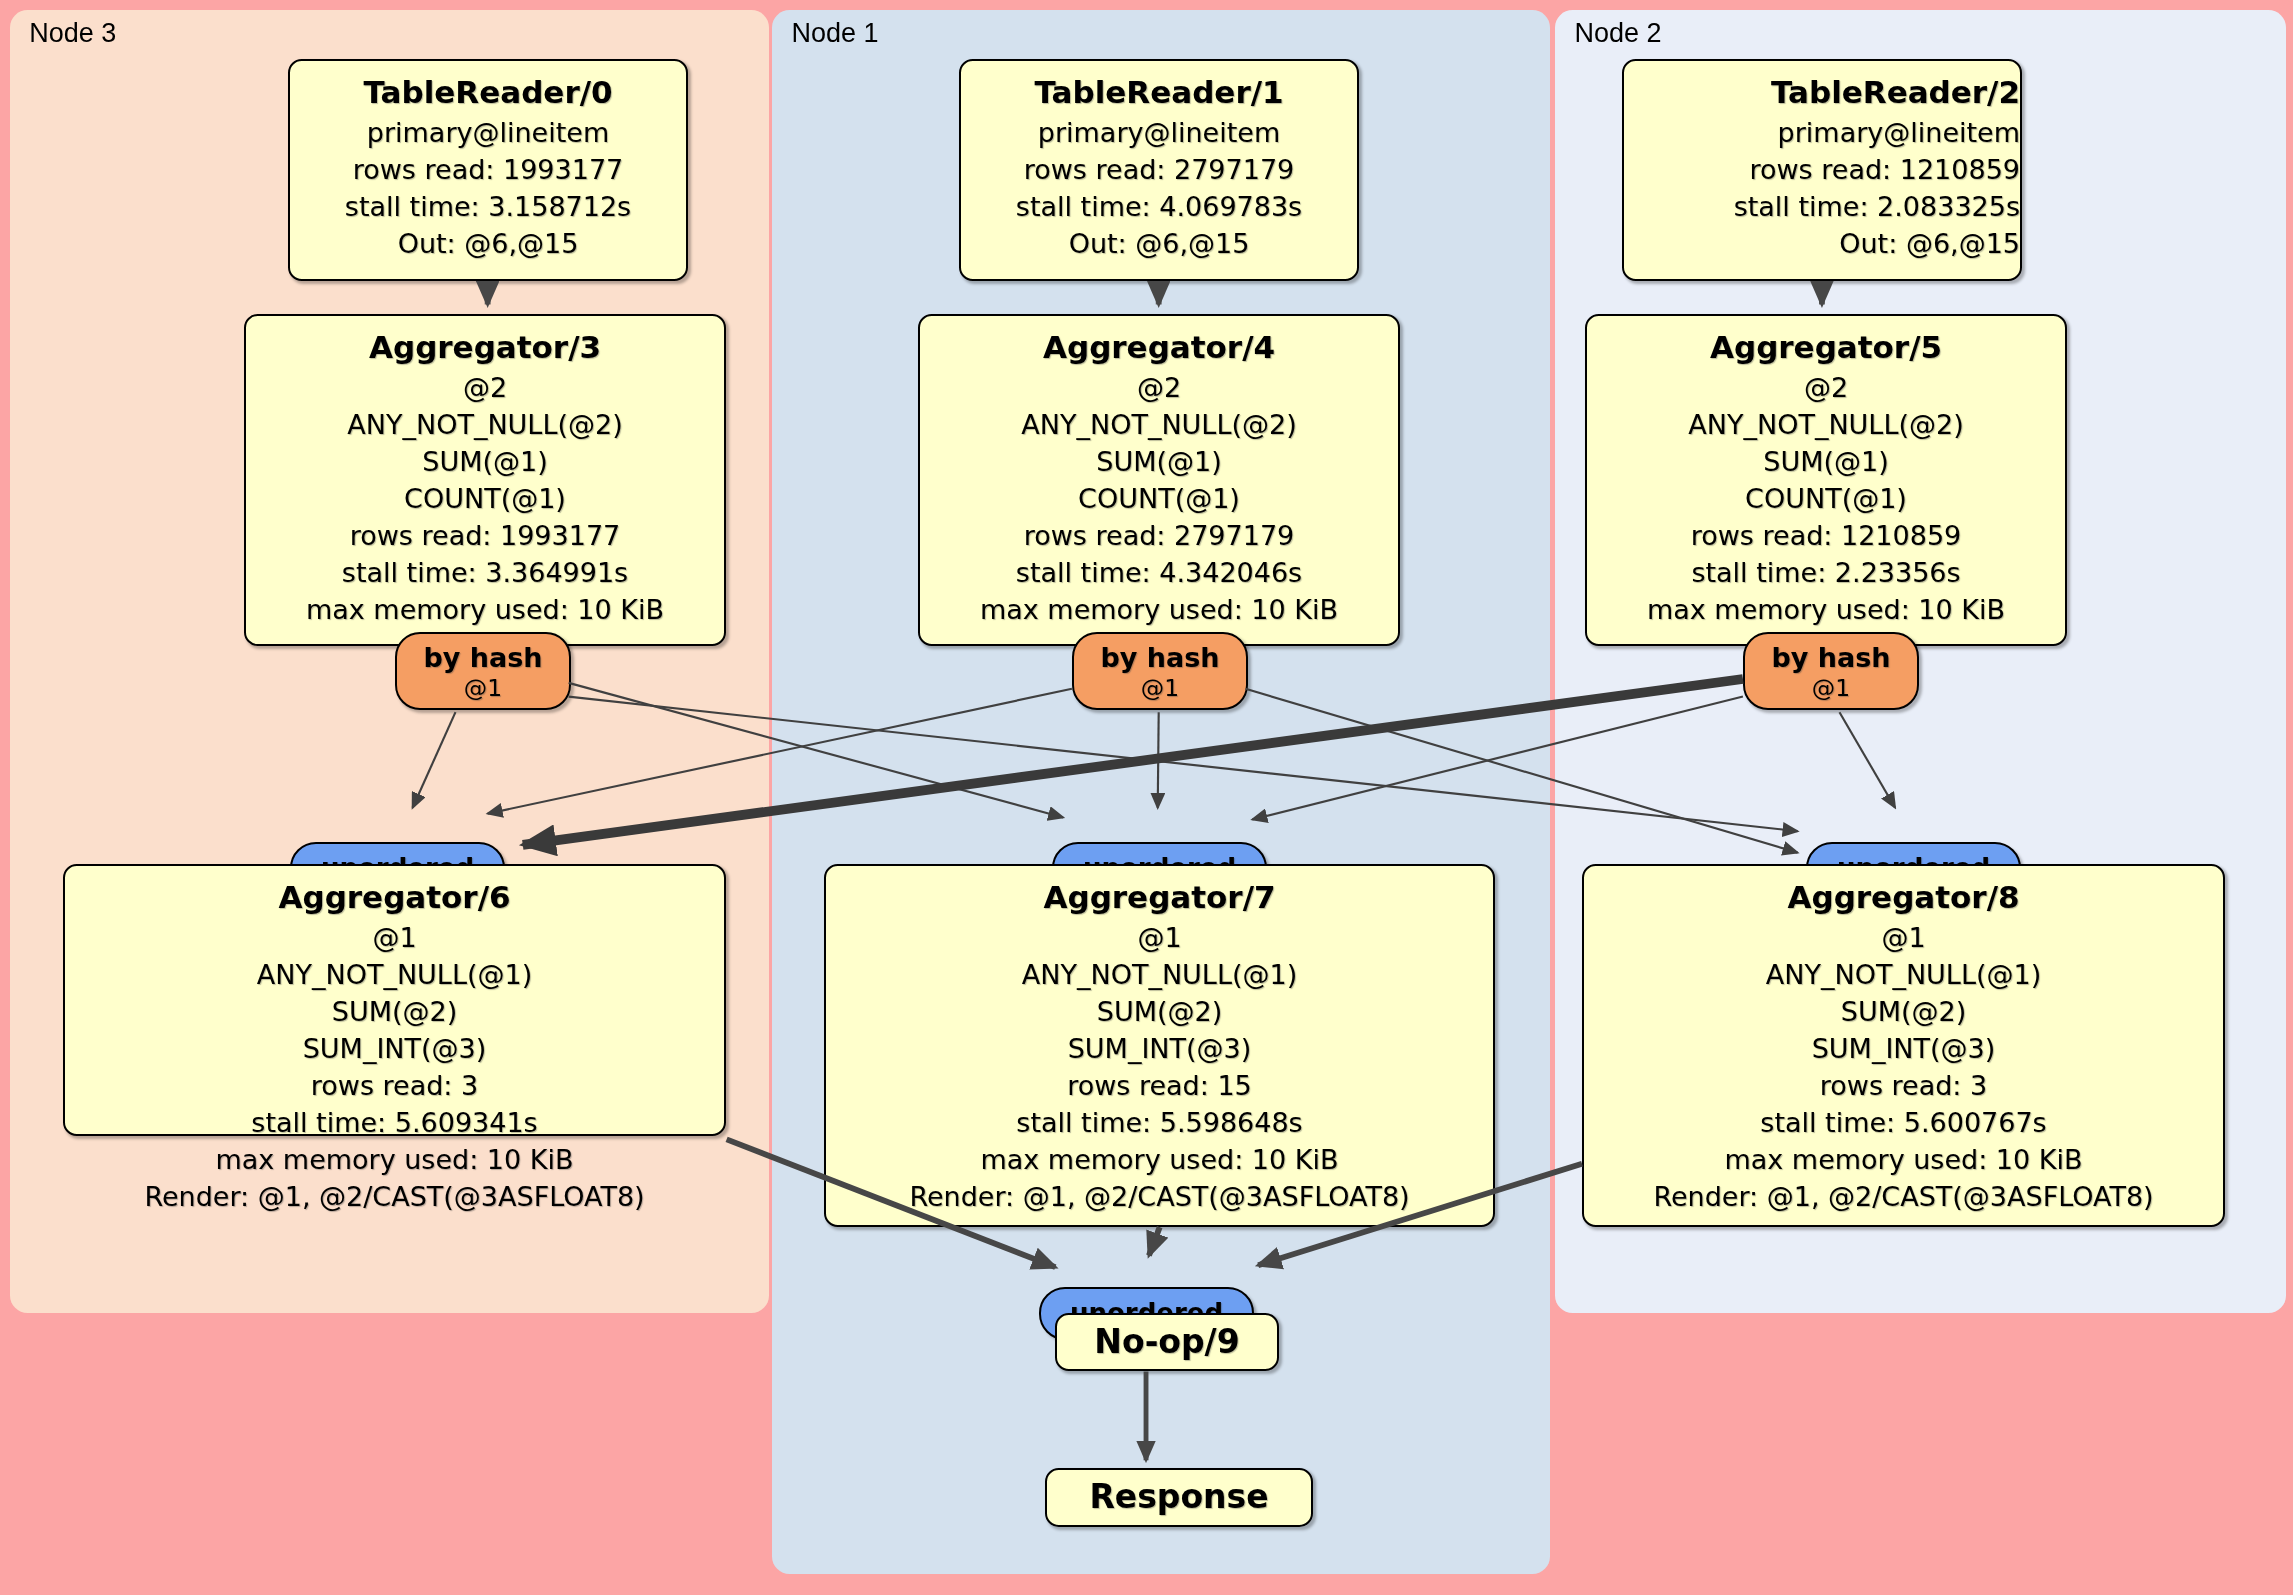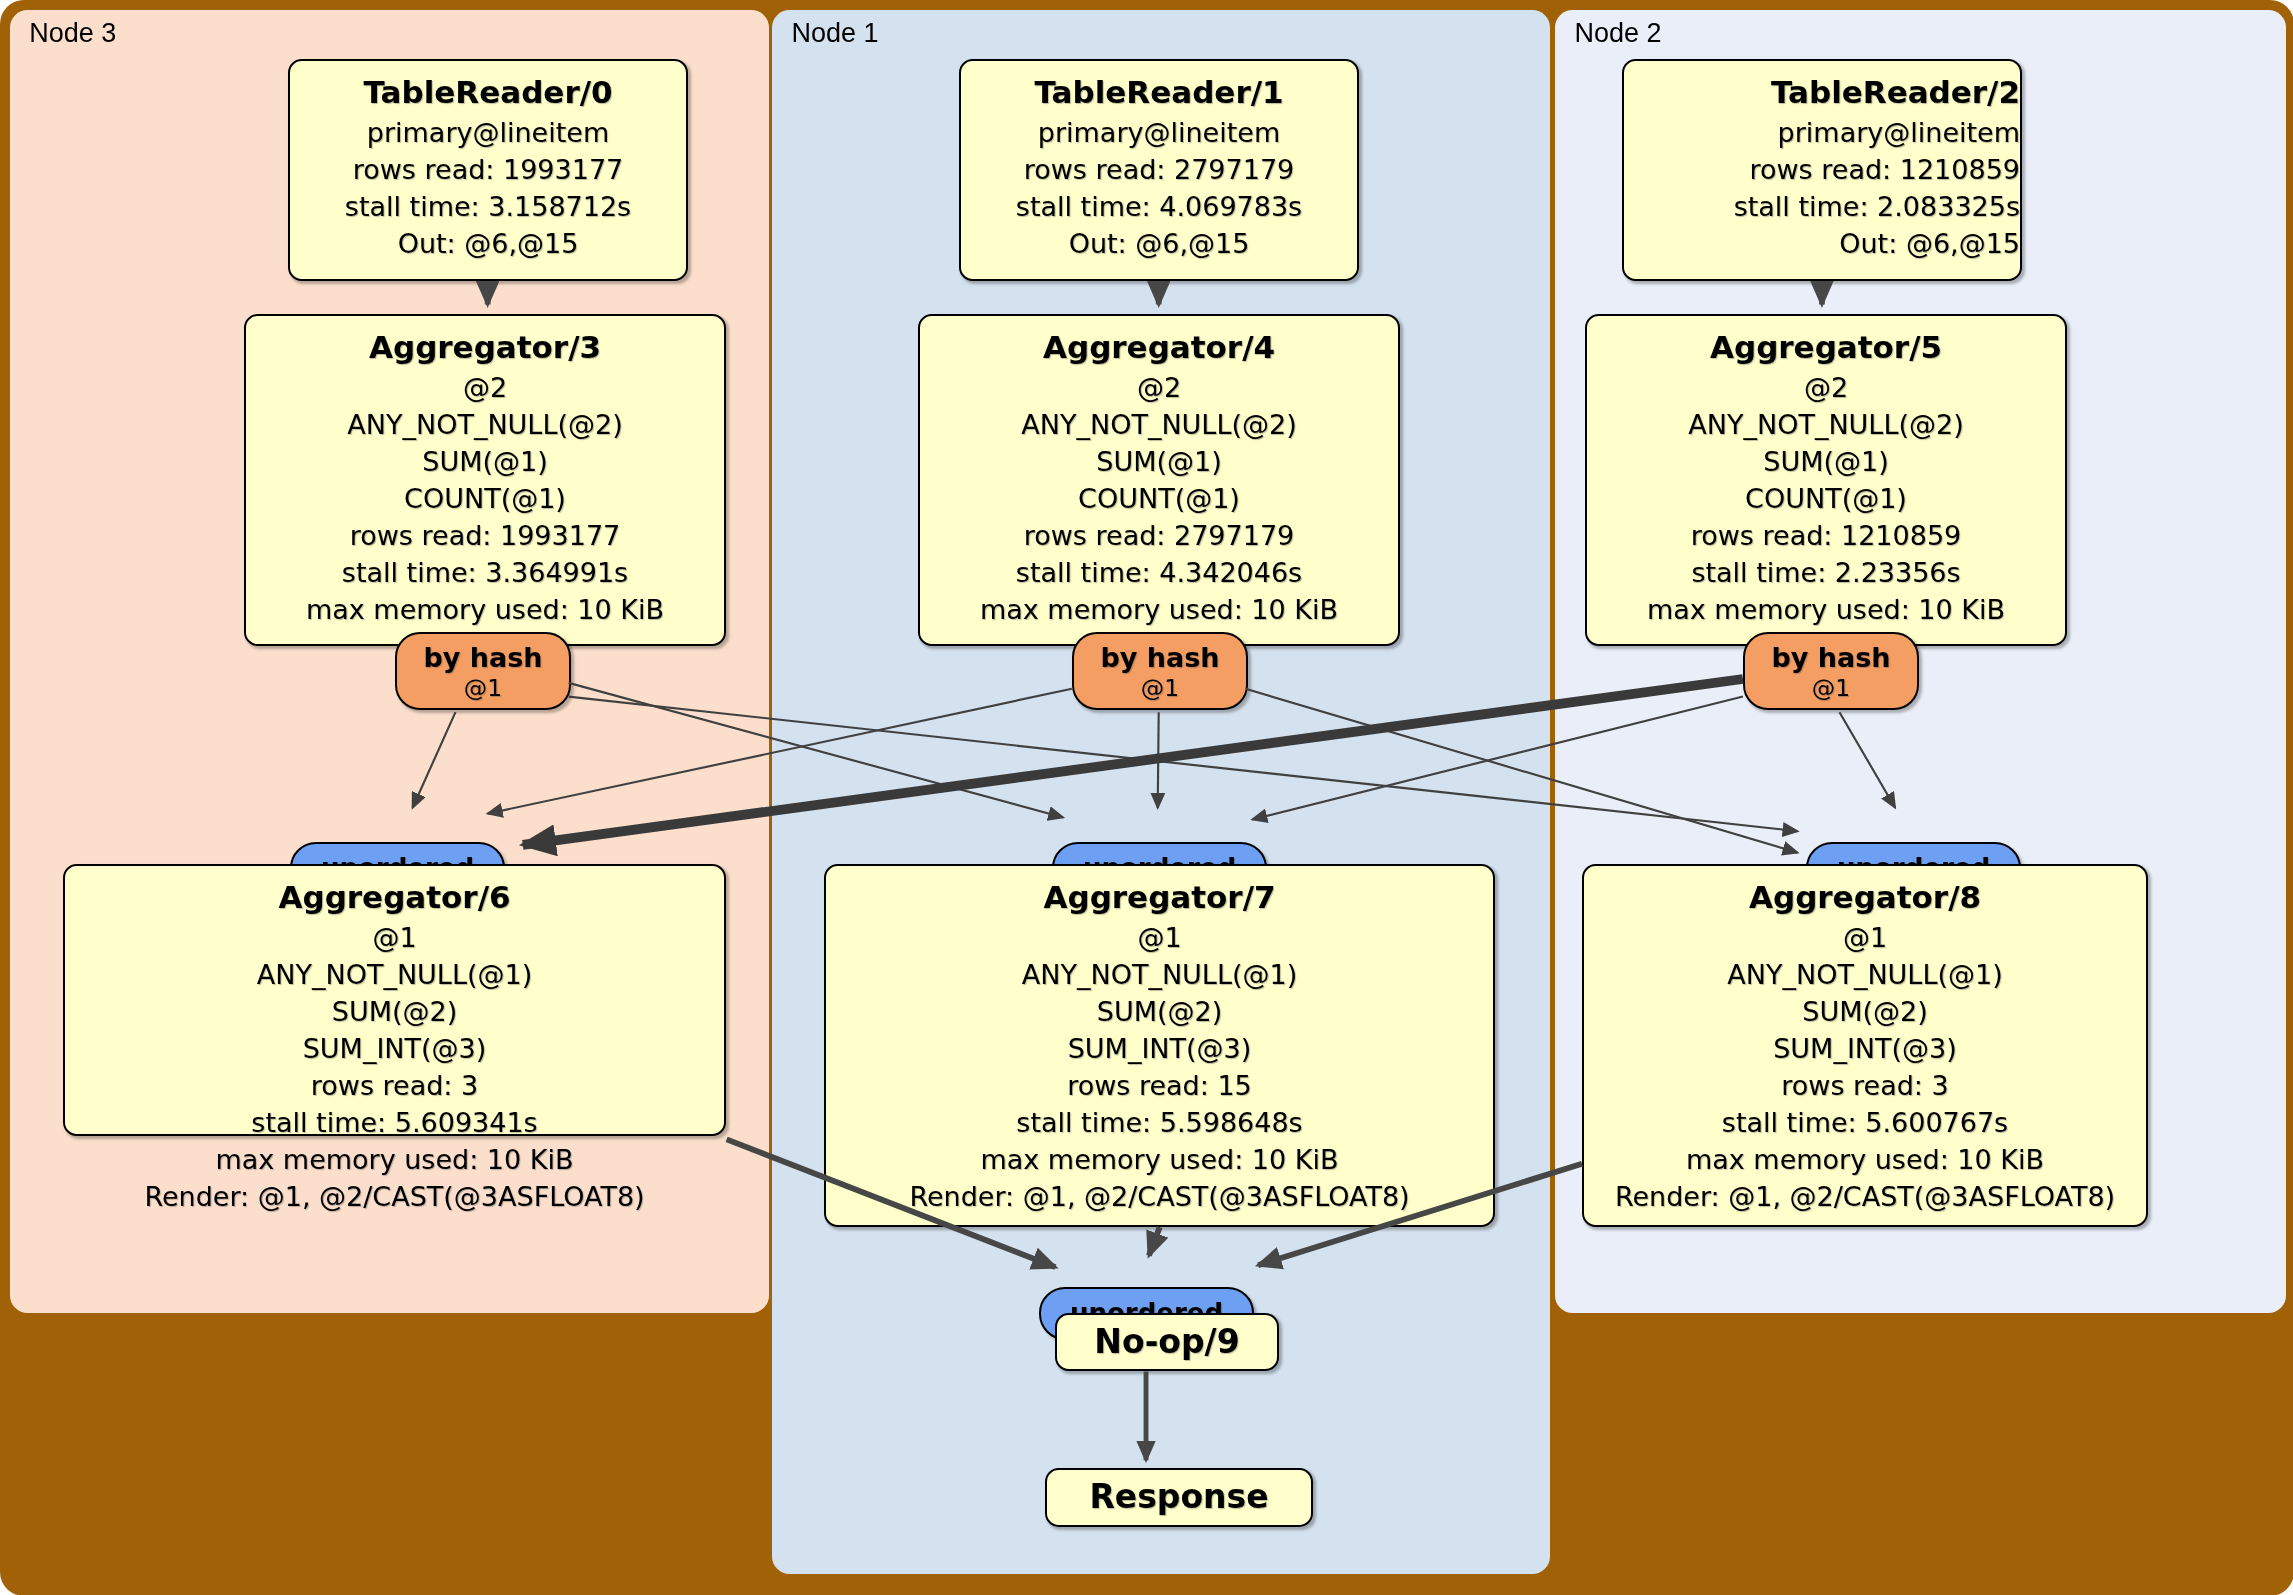--- a/index.html
+++ b/index.html
@@ -1,22 +1,22 @@
 <!DOCTYPE html>
 <html style="--node3_bg: #fbdfcc; --node1_bg: #d4e1ee; --node2_bg: #e9eef8; --box_bg: #ffffcc; --router_bg: #f59e63; --stream_bg: #6d9ff2; --tooltip_bg: #e6e6e6; --edge: #404040;"><head>
 <meta charset="utf-8">
 <style>
   :root{
     --node3_bg:#fbdfcc; --node1_bg:#d4e1ee; --node2_bg:#e9eef8;
     --box_bg:#ffffcc; --router_bg:#f59e63; --stream_bg:#6d9ff2;
     --tooltip_bg:#e6e6e6; --edge:#404040; --border:#000000;
   }
   html,body{margin:0;padding:0;background:#ffffff;}
-  #canvas{position:relative;width:2294px;height:1596px;background:#a16207;
-    font-family:"DejaVu Sans","Liberation Sans",sans-serif;overflow:hidden;border-radius:24px;}
+  #canvas{position:relative;width:2294px;height:1596px;background:#fca5a5;
+    font-family:"DejaVu Sans","Liberation Sans",sans-serif;overflow:hidden;}
   .group{position:absolute;border-radius:17.6px;}
   .group-label{position:absolute;left:19.5px;top:7.8px;font-family:"Liberation Sans",sans-serif;
     font-size:27px;color:#000;}
   .gbox{position:absolute;background:var(--box_bg);border:2.4px solid var(--border);
     border-radius:13.7px;box-shadow:2.9px 2.9px 2.9px rgba(0,0,0,0.28);text-align:center;
     color:#000;padding-top:9.8px;box-sizing:border-box;
     text-shadow:1px 1px 1px rgba(60,60,60,0.35);}
   .gbox .title{font-size:31px;font-weight:bold;line-height:43px;}
   .gbox .ln{font-size:27px;line-height:37px;white-space:nowrap;}
   .pill{position:absolute;border:2.4px solid var(--border);text-align:center;color:#000;
@@ -152,21 +152,21 @@
         <div class="ln">@1</div>
         <div class="ln">ANY_NOT_NULL(@1)</div>
         <div class="ln">SUM(@2)</div>
         <div class="ln">SUM_INT(@3)</div>
         <div class="ln">rows read: 15</div>
         <div class="ln">stall time: 5.598648s</div>
         <div class="ln">max memory used: 10 KiB</div>
         <div class="ln">Render: @1, @2/CAST(@3ASFLOAT8)</div>
       </div>
   </div>
-  <div class="gbox" style="left:1582px;top:864px;width:566px;height:363px;">
+  <div class="gbox" style="left:1582px;top:864px;width:643px;height:363px;">
     <div class="title">Aggregator/8</div>
     <div>
         <div class="ln">@1</div>
         <div class="ln">ANY_NOT_NULL(@1)</div>
         <div class="ln">SUM(@2)</div>
         <div class="ln">SUM_INT(@3)</div>
         <div class="ln">rows read: 3</div>
         <div class="ln">stall time: 5.600767s</div>
         <div class="ln">max memory used: 10 KiB</div>
         <div class="ln">Render: @1, @2/CAST(@3ASFLOAT8)</div>

